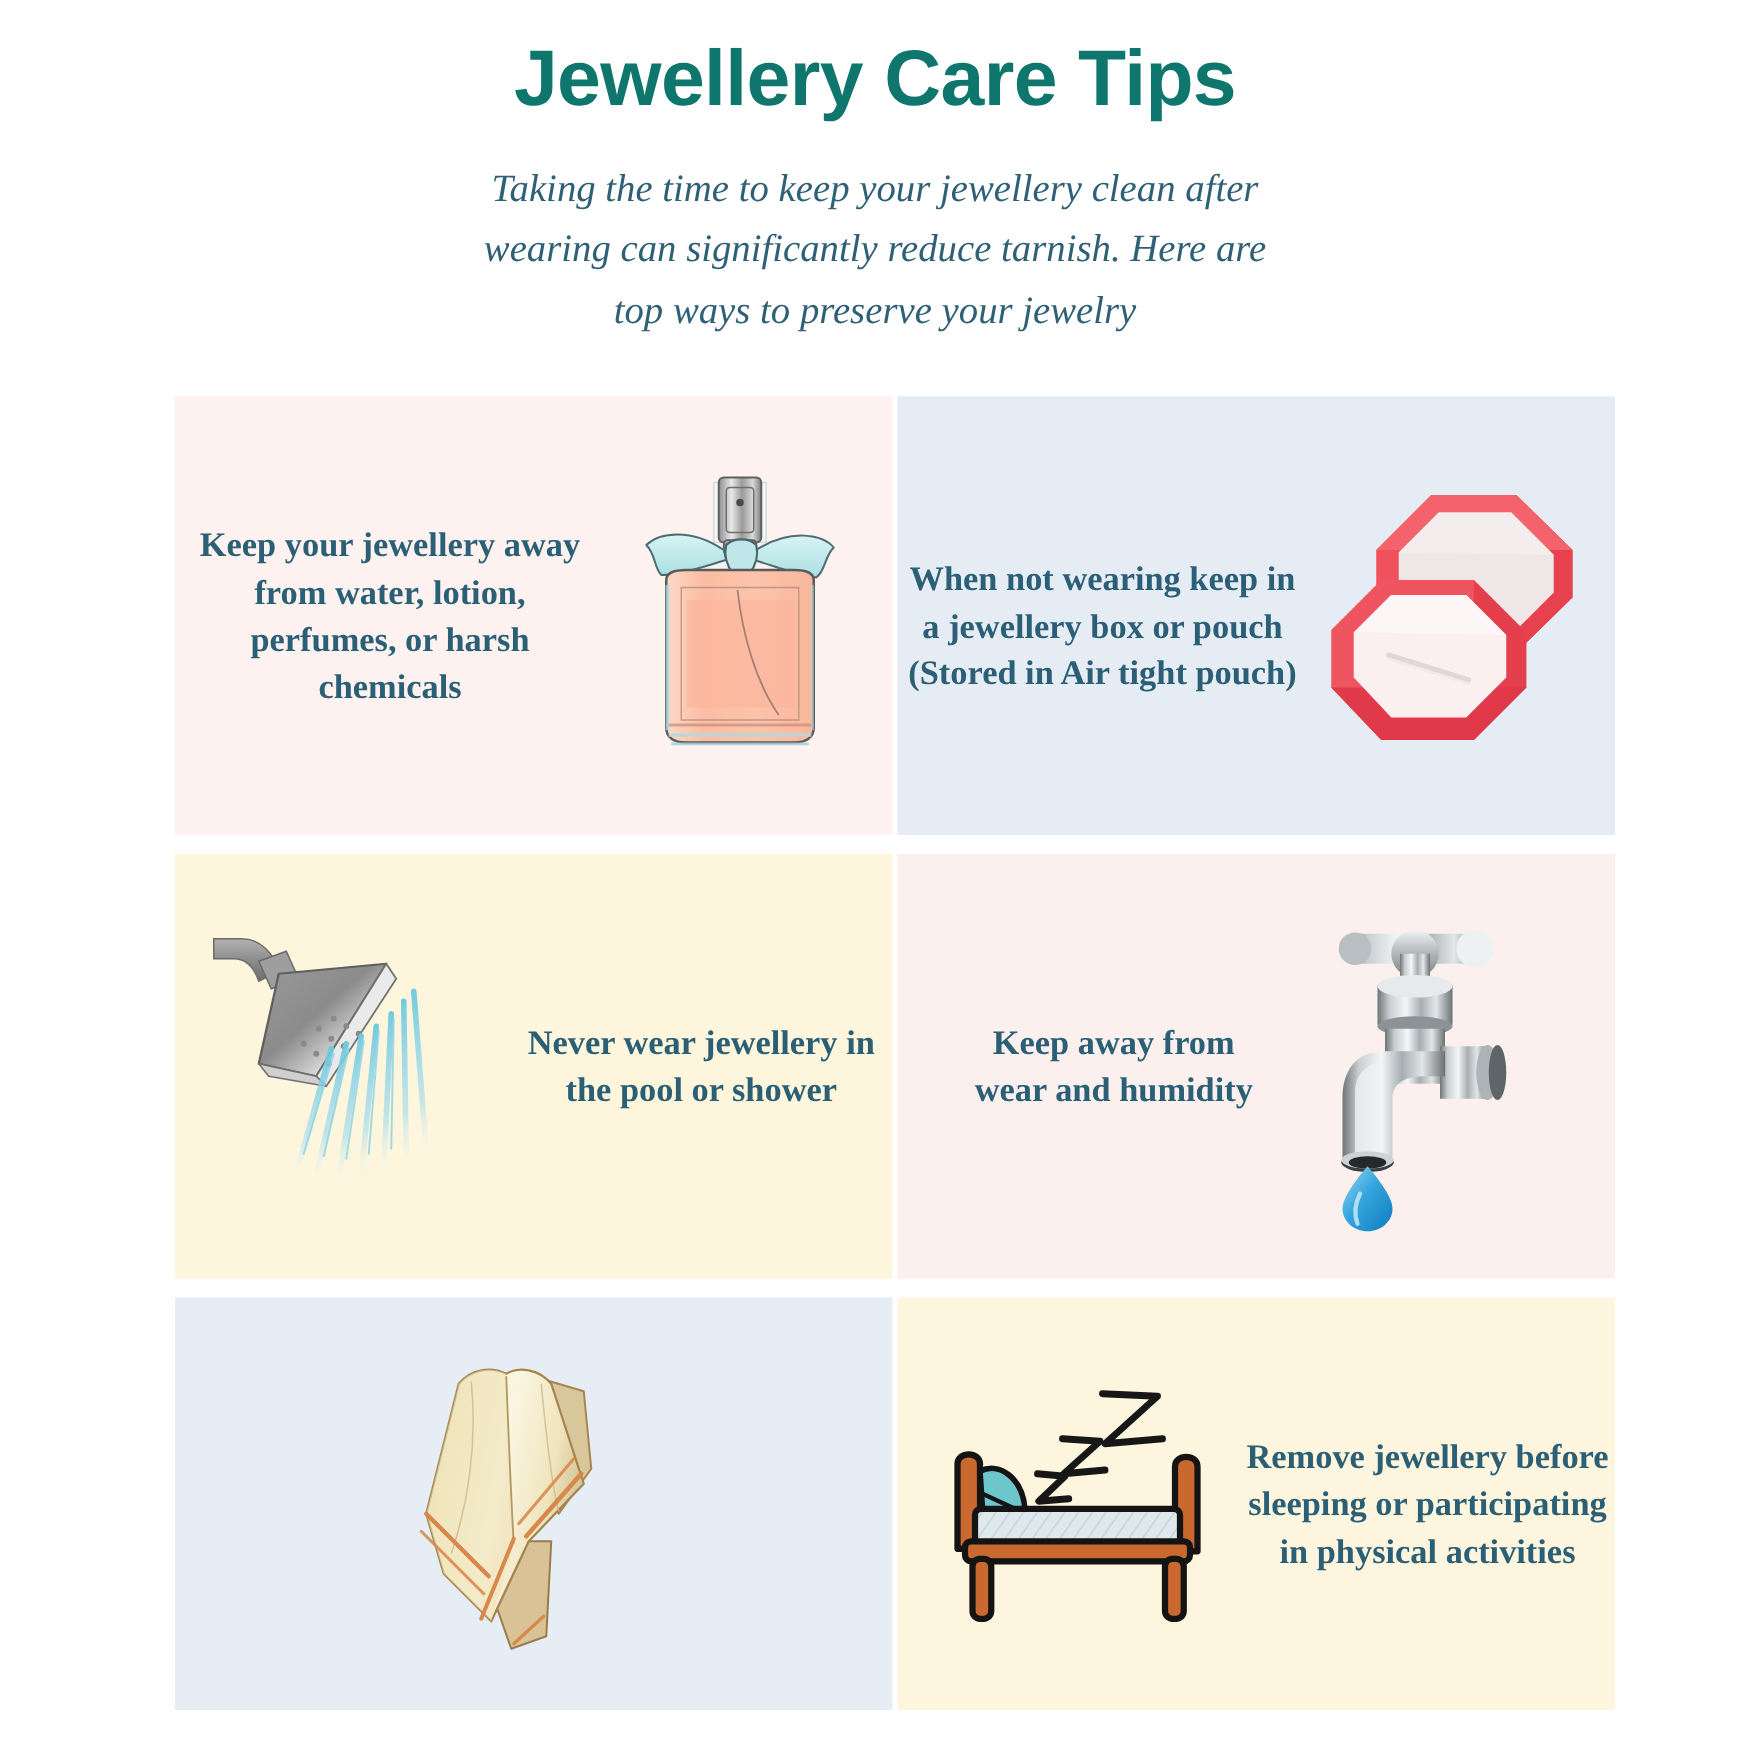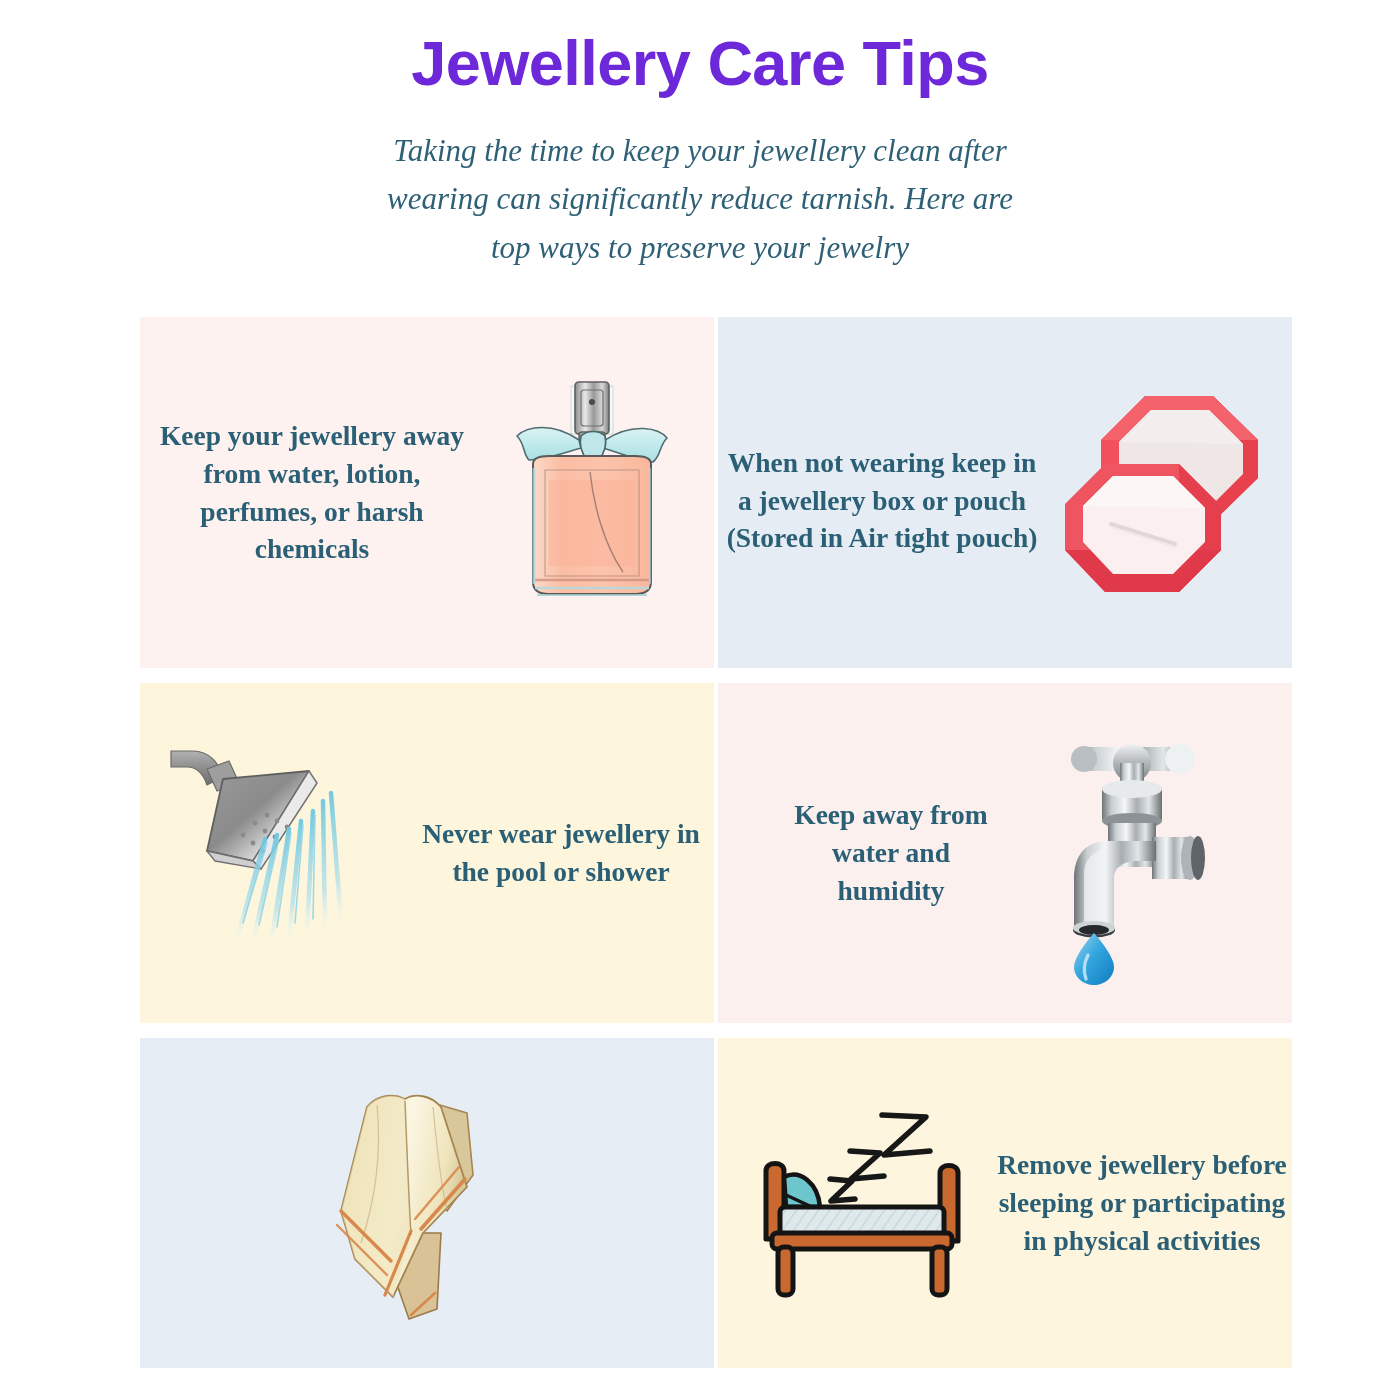--- a/index.html
+++ b/index.html
@@ -26,21 +26,21 @@
     top: 0;
     left: 0;
     width: 1400px;
     text-align: center;
   }
   .page-title {
     font-family: "Liberation Sans", sans-serif;
     font-weight: bold;
     font-size: 63px;
     letter-spacing: -0.5px;
-    color: #6d28d9;
+    color: #0f766e;
     margin: 0;
     padding-top: 27px;
     line-height: 1.15;
   }
   .page-subtitle {
     font-family: "Liberation Serif", serif;
     font-style: italic;
     font-size: 31px;
     line-height: 1.55;
     color: #2e6076;
@@ -261,21 +261,21 @@
             <line x1="112" y1="96" x2="92" y2="182"></line>
             <line x1="124" y1="90" x2="110" y2="184"></line>
             <line x1="136" y1="82" x2="128" y2="180"></line>
             <line x1="148" y1="72" x2="146" y2="176"></line>
           </g>
         </svg>
       </div>
     </div>
 
     <div class="card c4 text-left" style="background:#fbf0ee">
-      <div class="card-text">Keep away from water and humidity</div>
+      <div class="card-text">Keep away from wear and humidity</div>
       <div class="card-art">
         <svg width="190" height="240" viewBox="0 0 190 240">
           <defs>
             <linearGradient id="fcChrome" x1="0" y1="0" x2="1" y2="0">
               <stop offset="0%" stop-color="#6f7477"></stop>
               <stop offset="16%" stop-color="#c9ced1"></stop>
               <stop offset="38%" stop-color="#f4f6f7"></stop>
               <stop offset="58%" stop-color="#a7adb1"></stop>
               <stop offset="78%" stop-color="#e2e6e8"></stop>
               <stop offset="100%" stop-color="#6b7073"></stop>

